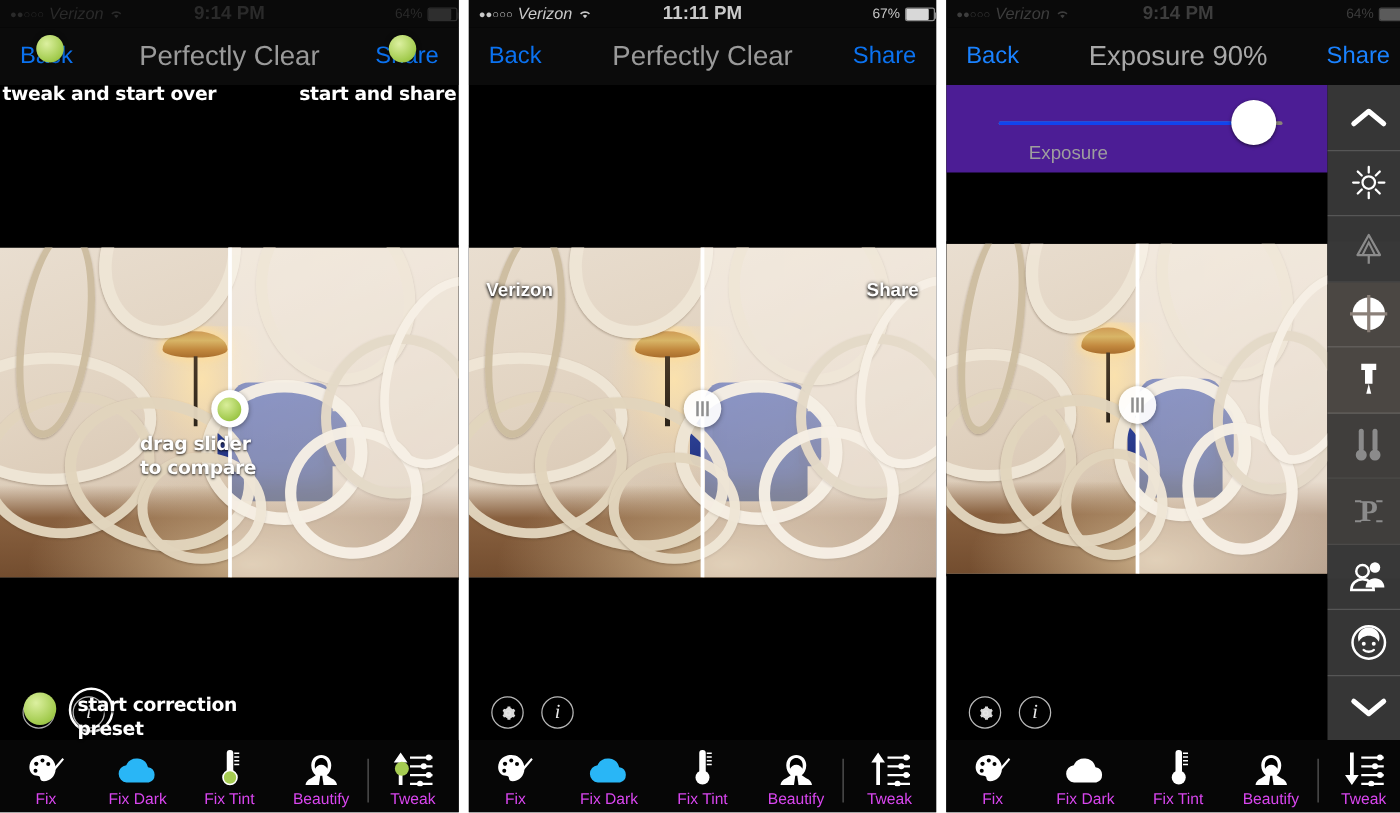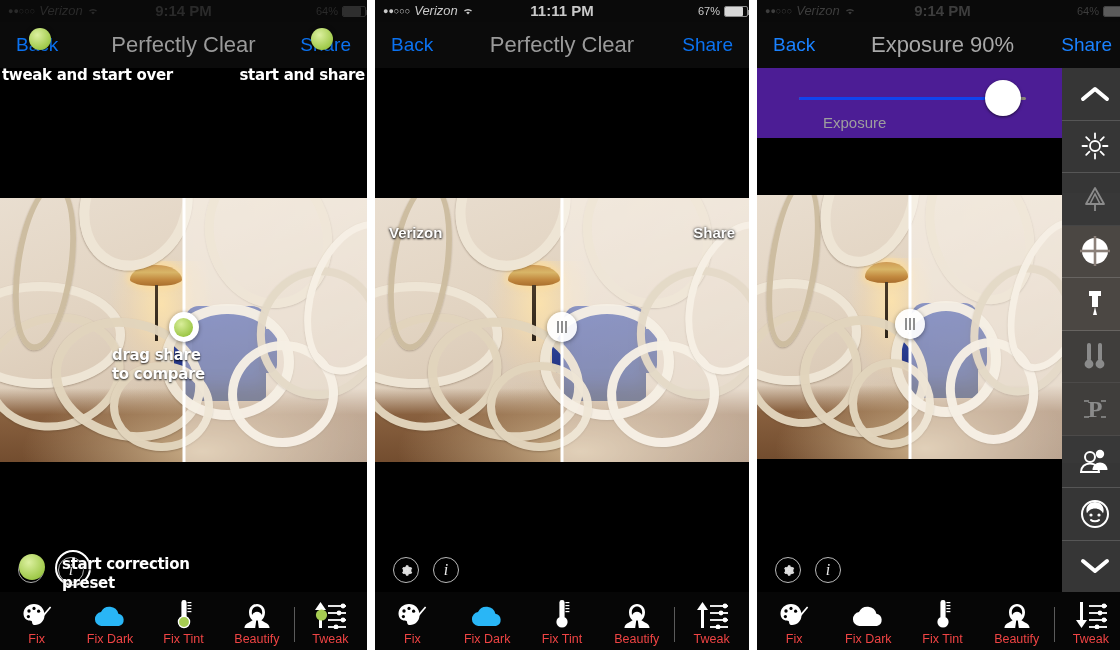--- a/index.html
+++ b/index.html
@@ -162,21 +162,21 @@
      font-size:16px; line-height:1; color:#e9e9e9; }
 
   
   .tabbar {
     position:absolute; left:0; right:0; bottom:0; height:58px;
     background:#060606; display:flex; align-items:flex-end;
   }
   .tab { flex:1; display:flex; flex-direction:column; align-items:center;
          justify-content:flex-end; padding-bottom:4px; gap:3px; position:relative; }
   .tab .ic { height:30px; display:flex; align-items:flex-end; justify-content:center; }
-  .tab .lbl { font-size:12.5px; color:#ef4444; }
+  .tab .lbl { font-size:12.5px; color:#d946ef; }
   .tab.sep::before { content:""; position:absolute; left:0; top:8px; bottom:8px;
      width:1px; background:#5a5a5a; }
 
   
   .slider-area { position:relative; height:70px; background:#4c1d95; }
   .sl-track { position:absolute; left:42px; right:36px; top:29px; height:3px; background:#8a837a; border-radius:2px; }
   .sl-fill  { position:absolute; left:42px; top:29px; height:3px; width:calc((100% - 78px) * 0.90); background:#1144ee; border-radius:2px; }
   .sl-knob  { position:absolute; top:12px; left:calc(42px + (100% - 78px) * 0.90 - 18px);
               width:36px; height:36px; border-radius:50%; background:#fff; box-shadow:0 1px 3px rgba(0,0,0,.6); }
   .sl-label { position:absolute; left:66px; top:46px; color:#9e9e9e; font-size:15px; }
@@ -255,21 +255,21 @@
           <div class="rib" style="left:62%; top:54%; width:30%; height:40%; border-width:9px; transform:rotate(-8deg);"></div>
           <div class="rib t" style="left:30%; top:62%; width:28%; height:34%; border-width:8px;"></div>
           <div class="rib" style="left:84%; top:8%; width:26%; height:60%; border-width:7px; transform:rotate(18deg);"></div>
         </div>
         <div class="after-half"></div>
         <div class="after-half2"></div>
         <div class="split-line"></div>
         <div class="handle green">
             <div class="dot"></div>
           </div>
-        <div class="anno" style="left:112px; top:148px;">drag share
+        <div class="anno" style="left:112px; top:148px;">drag slider
 to compare</div>
       </div>
     </div>
 
 
     <div class="tools-row">
       <div class="circ-btn">
         <svg width="13" height="13" viewBox="0 0 16 16" fill="#e6e6e6">
             <path d="M8 5.2A2.8 2.8 0 1 0 8 10.8 2.8 2.8 0 0 0 8 5.2Zm0 4.2A1.4 1.4 0 1 1 8 6.6a1.4 1.4 0 0 1 0 2.8Z"></path>
             <path d="M14 8c0-.4 0-.8-.1-1.1l1.2-.9-1.4-2.4-1.4.5a5.6 5.6 0 0 0-1.9-1.1L10.2 1.5h-2.8l-.2 1.5a5.6 5.6 0 0 0-1.9 1.1l-1.4-.5L2.5 6l1.2.9A6.4 6.4 0 0 0 3.6 8c0 .4 0 .8.1 1.1L2.5 10l1.4 2.4 1.4-.5c.5.5 1.2.9 1.9 1.1l.2 1.5h2.8l.2-1.5c.7-.2 1.4-.6 1.9-1.1l1.4.5 1.4-2.4-1.2-.9c.1-.3.1-.7.1-1.1Z" opacity=".95"></path>

